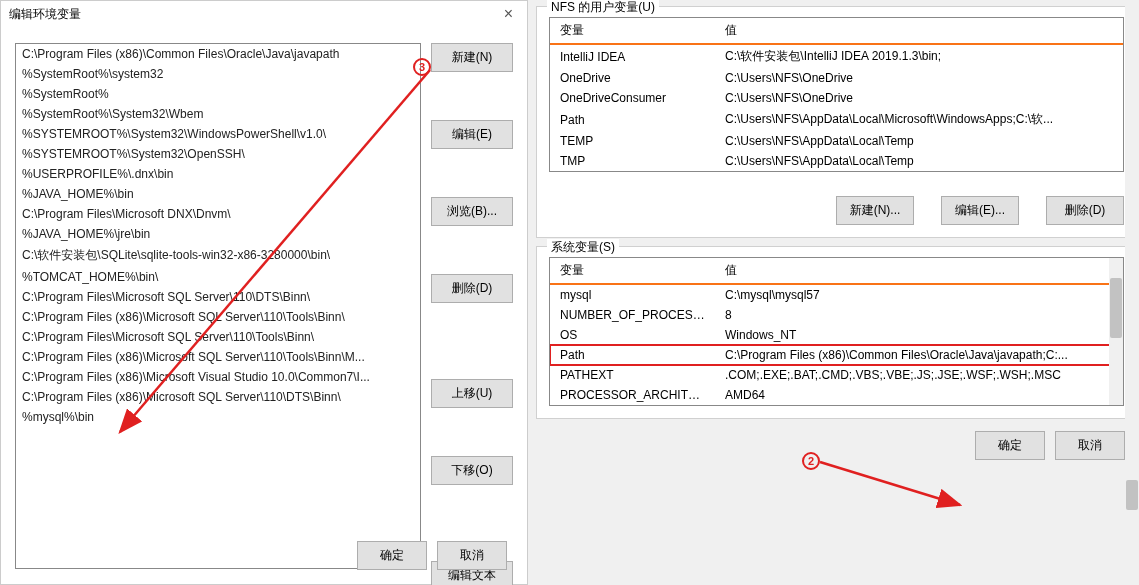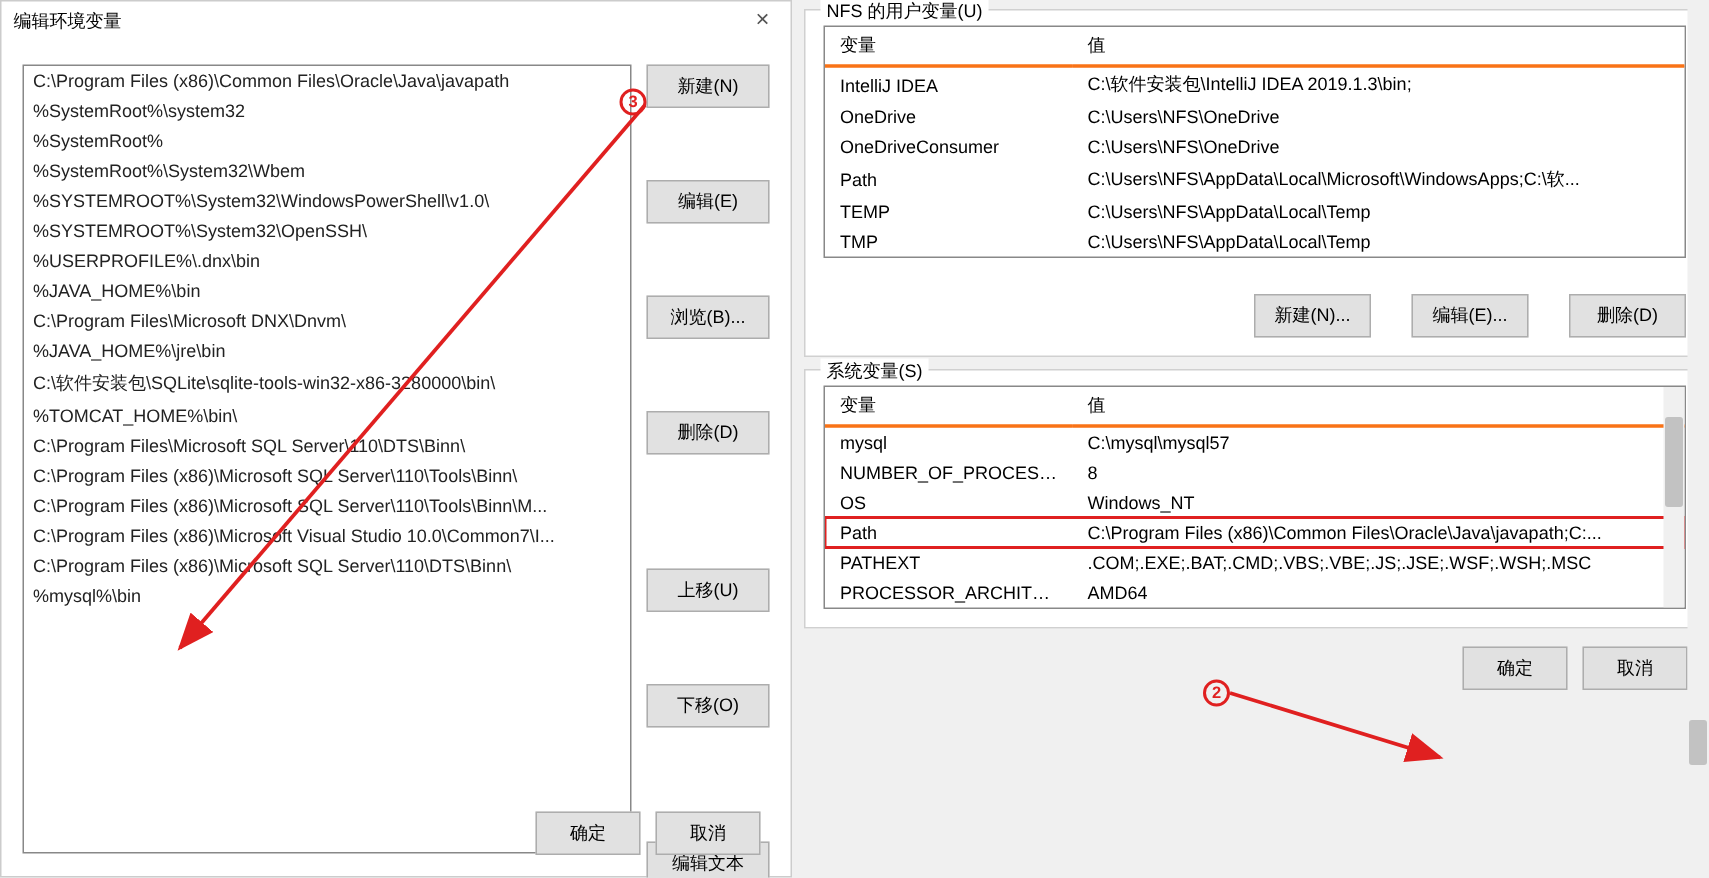--- a/index.html
+++ b/index.html
@@ -66,20 +66,21 @@
           <div class="path-item">%SYSTEMROOT%\System32\WindowsPowerShell\v1.0\</div>
           <div class="path-item">%SYSTEMROOT%\System32\OpenSSH\</div>
           <div class="path-item">%USERPROFILE%\.dnx\bin</div>
           <div class="path-item">%JAVA_HOME%\bin</div>
           <div class="path-item">C:\Program Files\Microsoft DNX\Dnvm\</div>
           <div class="path-item">%JAVA_HOME%\jre\bin</div>
           <div class="path-item">C:\软件安装包\SQLite\sqlite-tools-win32-x86-3280000\bin\</div>
           <div class="path-item">%TOMCAT_HOME%\bin\</div>
           <div class="path-item">C:\Program Files\Microsoft SQL Server\110\DTS\Binn\</div>
           <div class="path-item">C:\Program Files (x86)\Microsoft SQL Server\110\Tools\Binn\</div>
+          <div class="path-item">C:\Program Files\Microsoft SQL Server\110\Tools\Binn\</div>
           <div class="path-item">C:\Program Files (x86)\Microsoft SQL Server\110\Tools\Binn\M...</div>
           <div class="path-item">C:\Program Files (x86)\Microsoft Visual Studio 10.0\Common7\I...</div>
           <div class="path-item">C:\Program Files (x86)\Microsoft SQL Server\110\DTS\Binn\</div>
           <div class="path-item">%mysql%\bin</div>
         </div>
       <div class="btn-col">
         <div class="btn">新建(N)</div>
         <div class="gap"></div>
         <div class="btn">编辑(E)</div>
         <div class="gap"></div>

